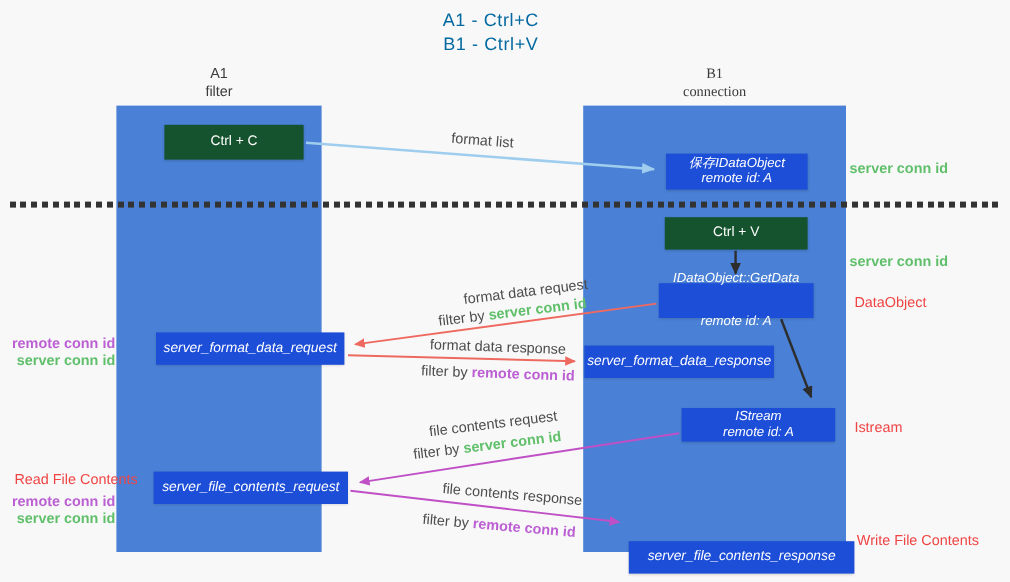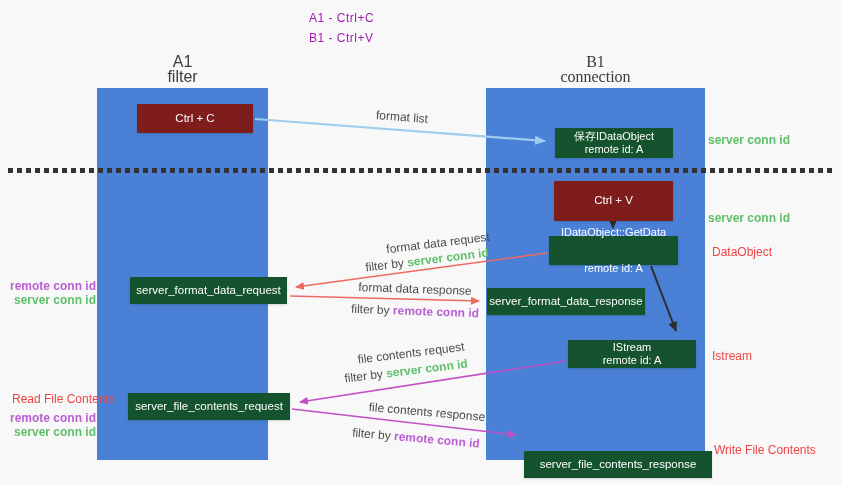--- a/index.html
+++ b/index.html
@@ -3,36 +3,36 @@
 <meta charset="utf-8">
 <style>
   * { margin:0; padding:0; box-sizing:border-box; }
   body { background:#e9e9e9; font-family:"Liberation Sans", sans-serif; }
   .canvas {
     position:relative; width:842px; height:485px;
     background:#f8f8f8; overflow:hidden;
     font-family:"Liberation Sans", sans-serif;
   }
   .arrows { position:absolute; left:0; top:0; width:842px; height:485px; pointer-events:none; }
-  .title { position:absolute; left:309px; top:8px; width:200px; text-align:left;
-           font-size:12px; line-height:20px; color:#a21caf; letter-spacing:0.5px; }
-  .col-header { position:absolute; top:54px; text-align:center; font-size:16px;
+  .title { position:absolute; left:309px; top:8px; width:200px; text-align:center;
+           font-size:15px; line-height:20px; color:#0369a1; letter-spacing:0.5px; }
+  .col-header { position:absolute; top:54px; text-align:center; font-size:12px;
                 line-height:15px; color:#3b3b3b; }
   .col-header.left { left:97px; width:171px; }
   .col-header.right { left:486px; width:219px;font-family:Liberation Serif, serif; }
   .lifeline { position:absolute; top:88px; height:372px; background:#4a80d5; }
   .lifeline.left { left:97px; width:171px; }
   .lifeline.right { left:486px; width:219px; }
   .divider { position:absolute; left:8px; top:168px; width:826px; height:5px;
              background:repeating-linear-gradient(90deg,#333 0 5px,transparent 5px 9px); }
   .node { position:absolute; display:flex; flex-direction:column; align-items:center;
           justify-content:center; color:#fff; text-align:center;
           font-size:11.5px; line-height:13.5px; box-shadow:0 1px 2px rgba(0,0,0,0.15); }
-  .green { background:#7f1d1d; }
-  .orange { background:#14532d; }
+  .green { background:#14532d; }
+  .orange { background:#1d4ed8;font-style:italic; }
   .lbl { position:absolute; font-size:12px; color:#4c4c4c; white-space:nowrap; }
   .rot { transform:translate(-50%,-50%) rotate(var(--r,0deg)); }
   .conn-green { color:#5fbf6a; font-weight:bold; }
   .conn-purple { color:#bb5fd3; font-weight:bold; }
   .side-right { position:absolute; font-size:12px; white-space:nowrap; }
   .side-left { position:absolute; left:0; width:96px; text-align:right;
                font-size:12px; line-height:14px; white-space:nowrap; }
   .dark { color:#ef4444; }
 </style>
 </head>
@@ -85,21 +85,21 @@
 
   <div class="node green" style="left:137px;top:104px;width:116px;height:29px;">
     <span>Ctrl + C</span>
   </div>
 
   <div class="node orange" style="left:555px;top:128px;width:118px;height:30px;font-size:11px;">
     <span>保存IDataObject</span>
     <span>remote id: A</span>
   </div>
 
-  <div class="node green" style="left:554px;top:181px;width:119px;height:40px;">
+  <div class="node green" style="left:554px;top:181px;width:119px;height:27px;">
     <span>Ctrl + V</span>
   </div>
 
   <div class="node orange" style="left:549px;top:236px;width:129px;height:29px;font-size:11px;gap:23px;">
     <span>IDataObject::GetData</span>
     <span>remote id: A</span>
   </div>
 
   <div class="node orange" style="left:130px;top:277px;width:157px;height:27px;">
     <span>server_format_data_request</span>

